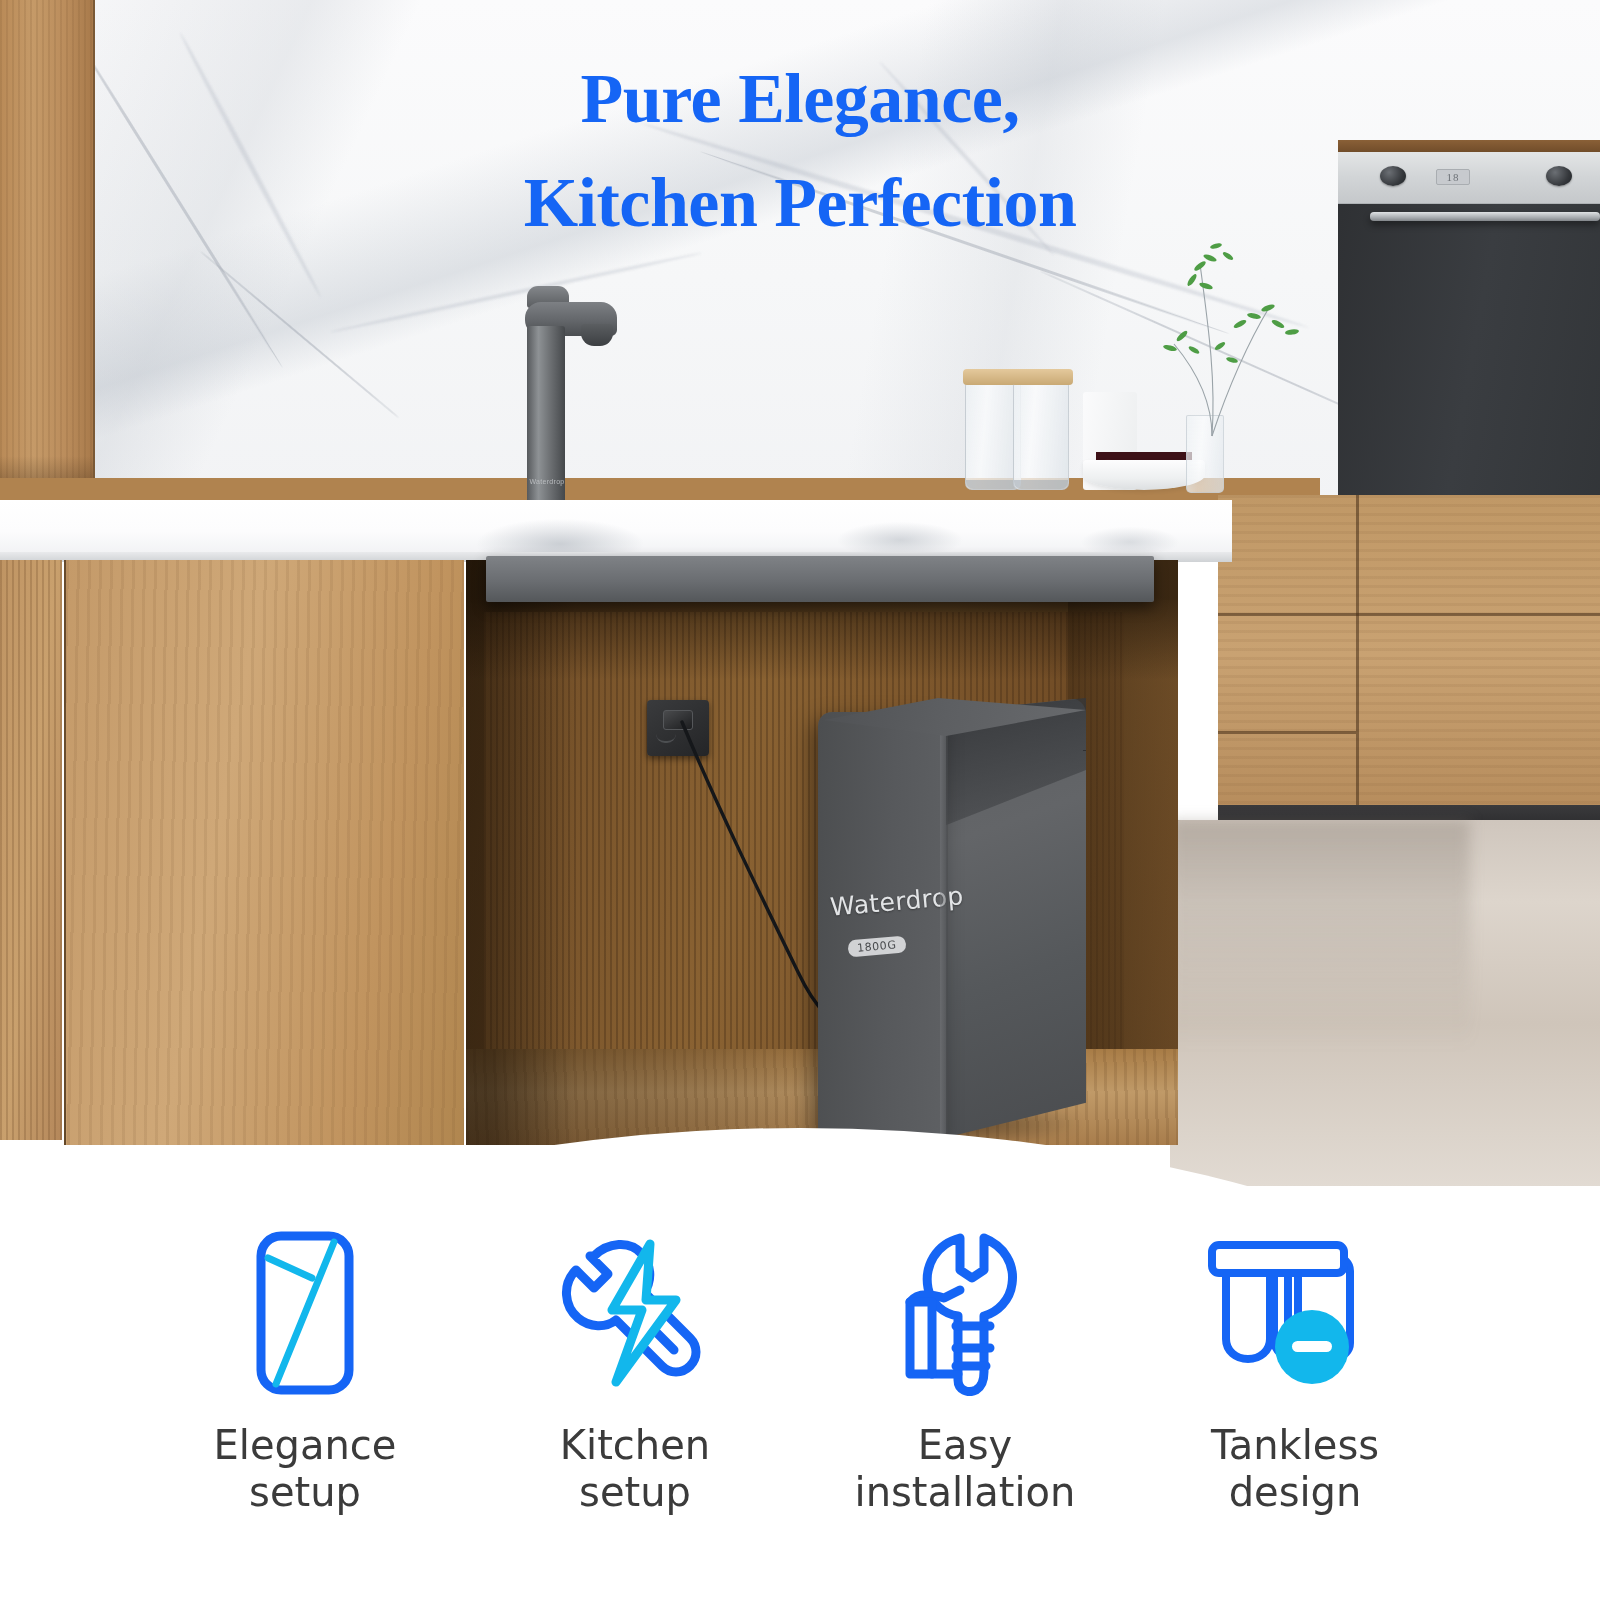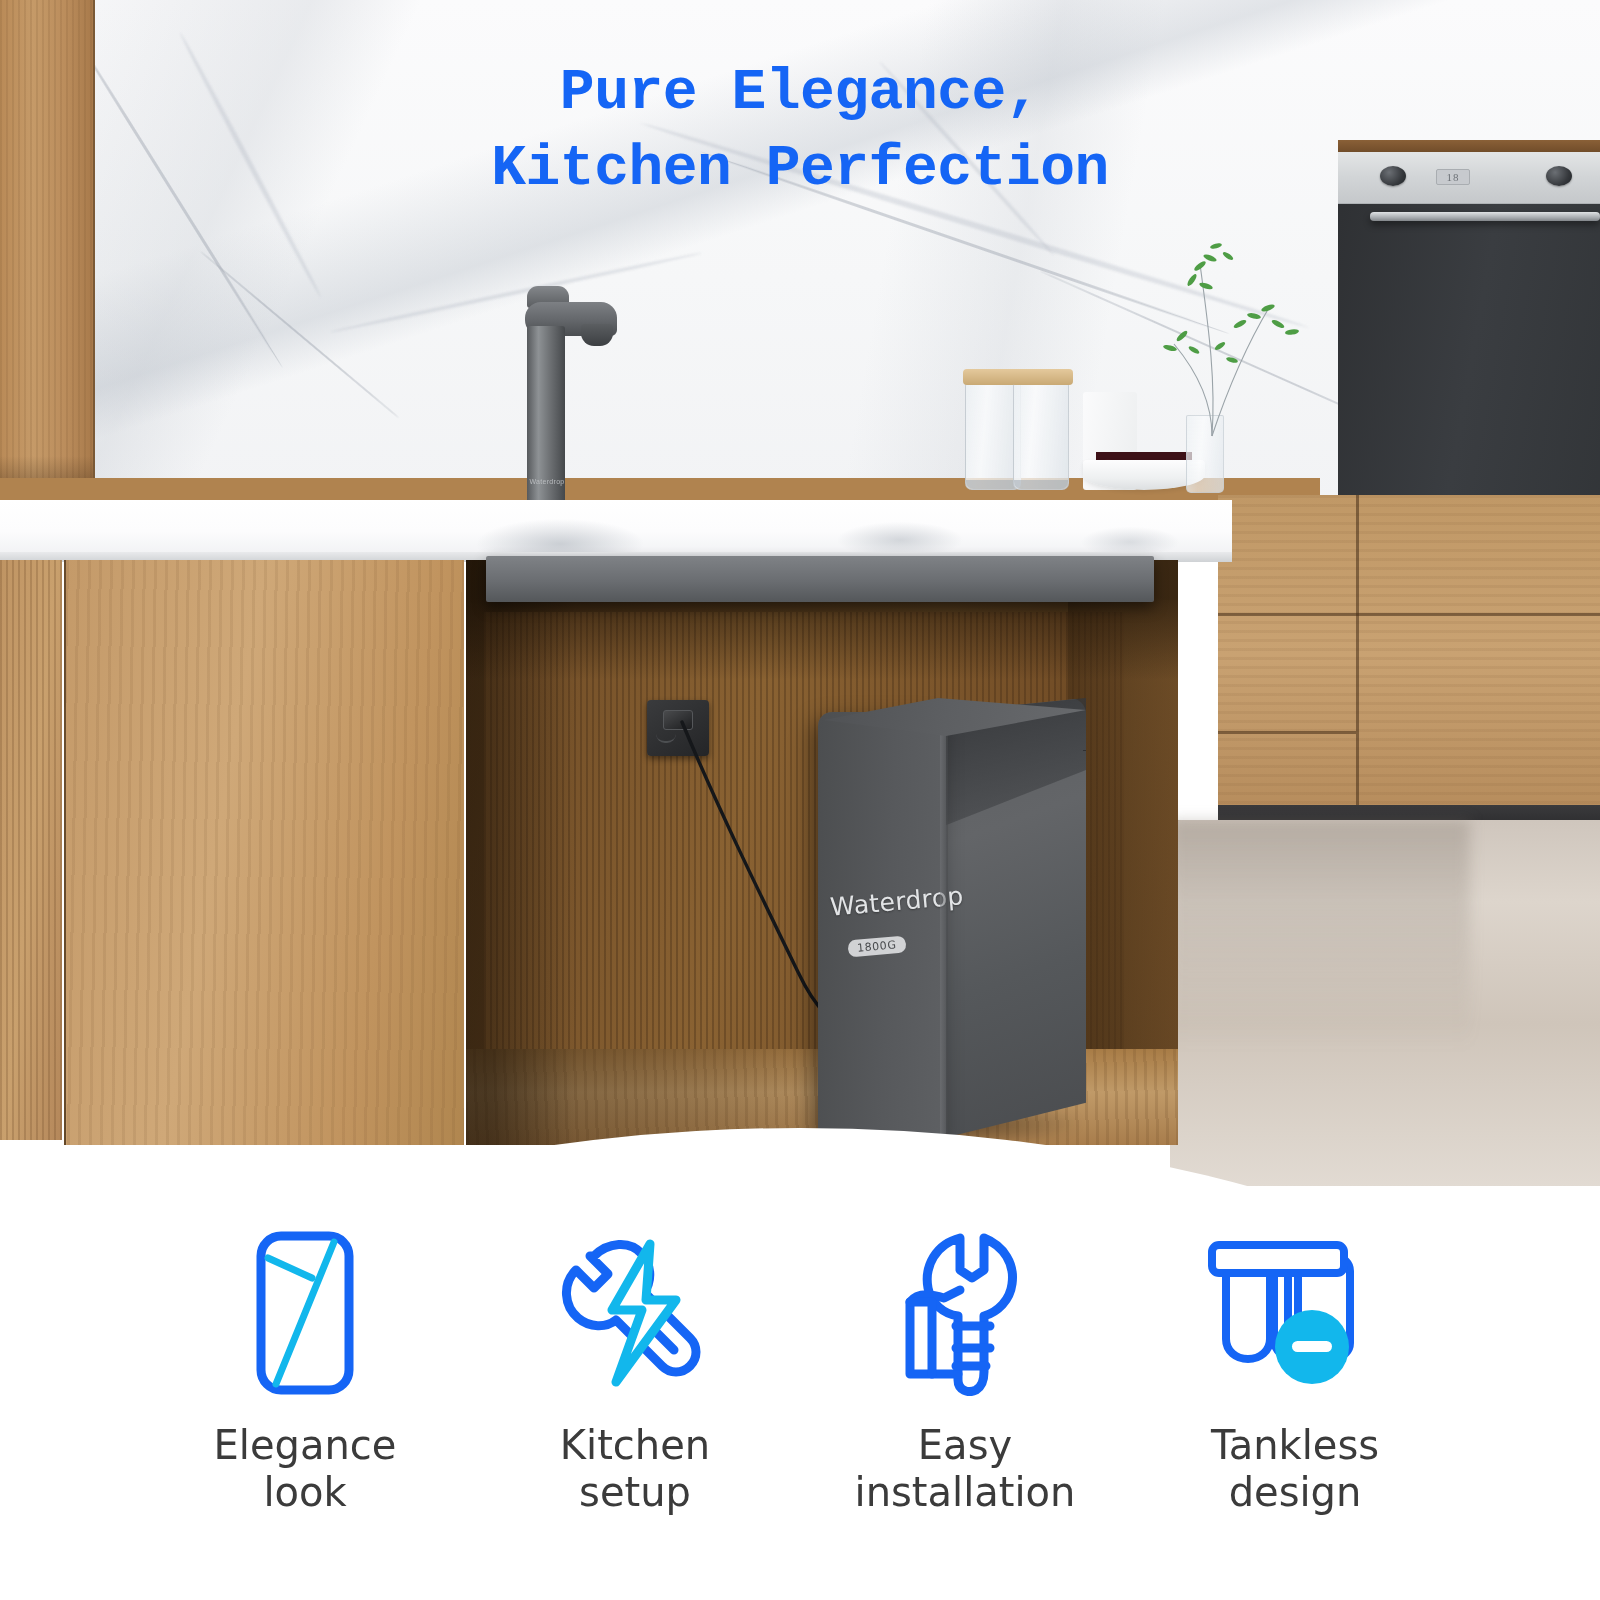--- a/index.html
+++ b/index.html
@@ -345,25 +345,25 @@
     background:#ffffff; border-radius:50% 50% 0 0 / 100% 100% 0 0;
   }
   .photo-mask-fill {
     position:absolute; left:0; top:1186px; width:1600px; height:420px; background:#fff;
   }
 
   
   .headline {
     position:absolute; left:0; top:64px; width:1600px;
     text-align:center; color:#1565f5;
-    font-family:Liberation Mono, monospace;
-    font-weight:bold; font-size:58px; line-height:1.0;
+    font-family:Liberation Serif, serif;
+    font-weight:bold; font-size:70px; line-height:1.0;
     letter-spacing:-0.5px;
   }
-  .headline .l2 { display:block; margin-top:18px; }
+  .headline .l2 { display:block; margin-top:34px; }
 
   
   .features {
     position:absolute; left:0; top:1228px; width:1600px; height:340px;
     display:flex; align-items:flex-start; justify-content:center; gap:0;
   }
   .feature {
     width:330px; display:flex; flex-direction:column; align-items:center;
   }
   .feature-icon { height:170px; display:flex; align-items:center; justify-content:center; }
@@ -514,21 +514,21 @@
 
     <div class="feature">
       <div class="feature-icon">
         <svg width="126" height="166" viewBox="0 0 126 166">
           <rect x="19" y="6" width="88" height="154" rx="20" ry="20" fill="none" stroke="#1565f5" stroke-width="9"></rect>
           <path d="M26 28 L70 48" stroke="#12b7ec" stroke-width="7" fill="none" stroke-linecap="round"></path>
           <path d="M92 12 L34 154" stroke="#12b7ec" stroke-width="7" fill="none" stroke-linecap="round"></path>
         </svg>
       </div>
       <div class="feature-label">Elegance
-look</div>
+setup</div>
     </div>
 
     <div class="feature">
       <div class="feature-icon">
         <svg width="170" height="150" viewBox="0 0 170 150">
           <g stroke="#1565f5" stroke-width="9" fill="none" stroke-linejoin="round" stroke-linecap="round">
             <path d="M40 18 L58 36 L44 50 L26 32 C12 46 14 68 28 80 C40 90 56 90 66 82
                      L112 128 C120 136 132 136 140 128 C148 120 148 108 140 100 L94 54
                      C102 44 102 28 92 16 C80 2 58 4 44 18 Z"></path>
             <path d="M104 92 L124 112"></path>

